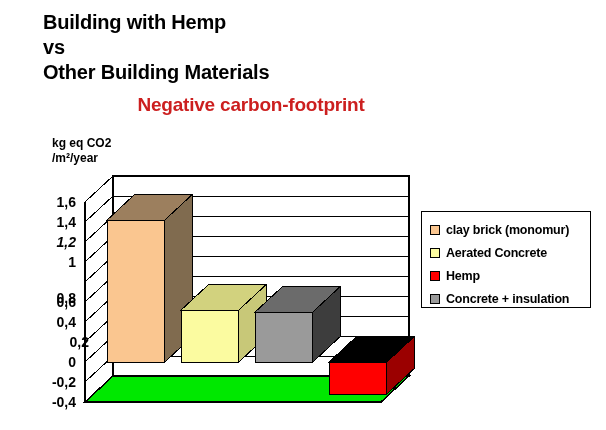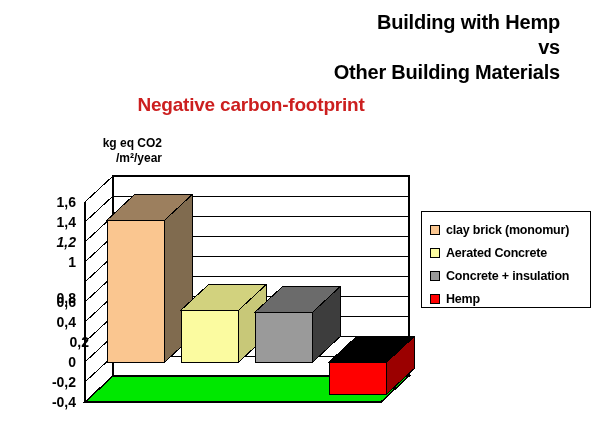--- a/index.html
+++ b/index.html
@@ -22,21 +22,22 @@
     height: 430px;
     background: #ffffff;
   }
 
   
   .title-block {
     position: absolute;
     left: 0;
     top: 10px;
     width: 560px;
-    text-align: right;
+    text-align: left;
+    padding-left: 43px;
   }
   .title-line {
     font-size: 20px;
     font-weight: bold;
     color: #000000;
     line-height: 25px;
     letter-spacing: -0.2px;
   }
   .subtitle-line {
     position: absolute;
@@ -50,21 +51,21 @@
     line-height: 24px;
     letter-spacing: -0.2px;
   }
 
   
   .axis-title {
     position: absolute;
     left: 52px;
     top: 136px;
     width: 110px;
-    text-align: right;
+    text-align: left;
     font-size: 12px;
     font-weight: bold;
     color: #000000;
     line-height: 15px;
   }
 
   
   #chart-svg {
     position: absolute;
     left: 0;
@@ -218,22 +219,22 @@
   <div id="legend-box">
       <div class="legend-row">
         <span class="legend-swatch" style="background: rgb(250, 198, 144);"></span>
         <span class="legend-text">clay brick (monomur)</span>
       </div>
       <div class="legend-row">
         <span class="legend-swatch" style="background: rgb(251, 251, 160);"></span>
         <span class="legend-text">Aerated Concrete</span>
       </div>
       <div class="legend-row">
+        <span class="legend-swatch" style="background: rgb(255, 0, 0);"></span>
+        <span class="legend-text">Hemp</span>
+      </div>
+      <div class="legend-row">
         <span class="legend-swatch" style="background: rgb(154, 154, 154);"></span>
         <span class="legend-text">Concrete + insulation</span>
       </div>
-      <div class="legend-row">
-        <span class="legend-swatch" style="background: rgb(255, 0, 0);"></span>
-        <span class="legend-text">Hemp</span>
-      </div>
     </div>
 
 </div>
 
 </body></html>

